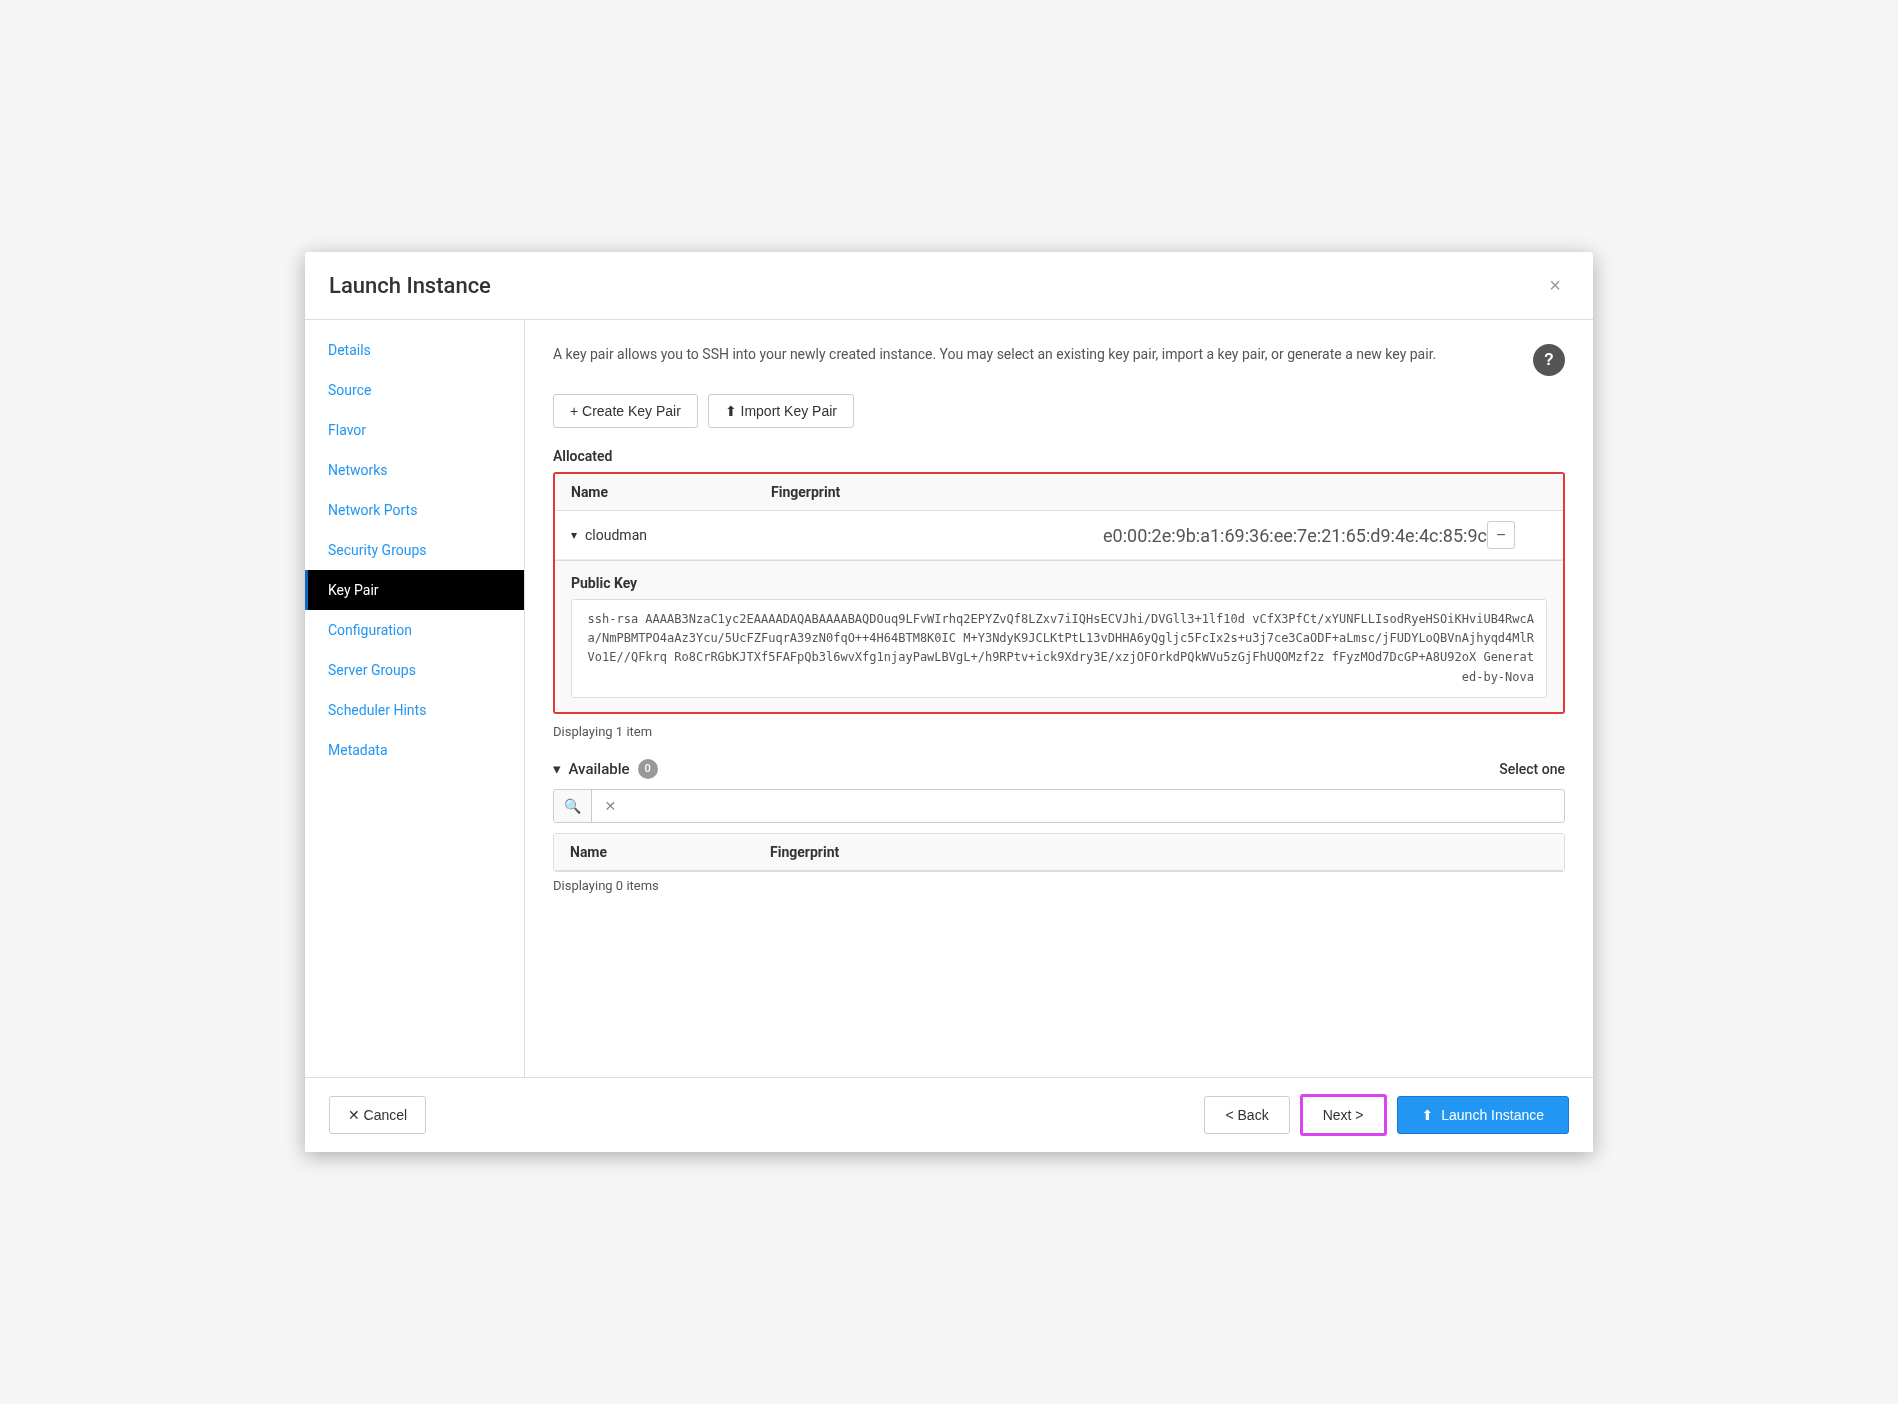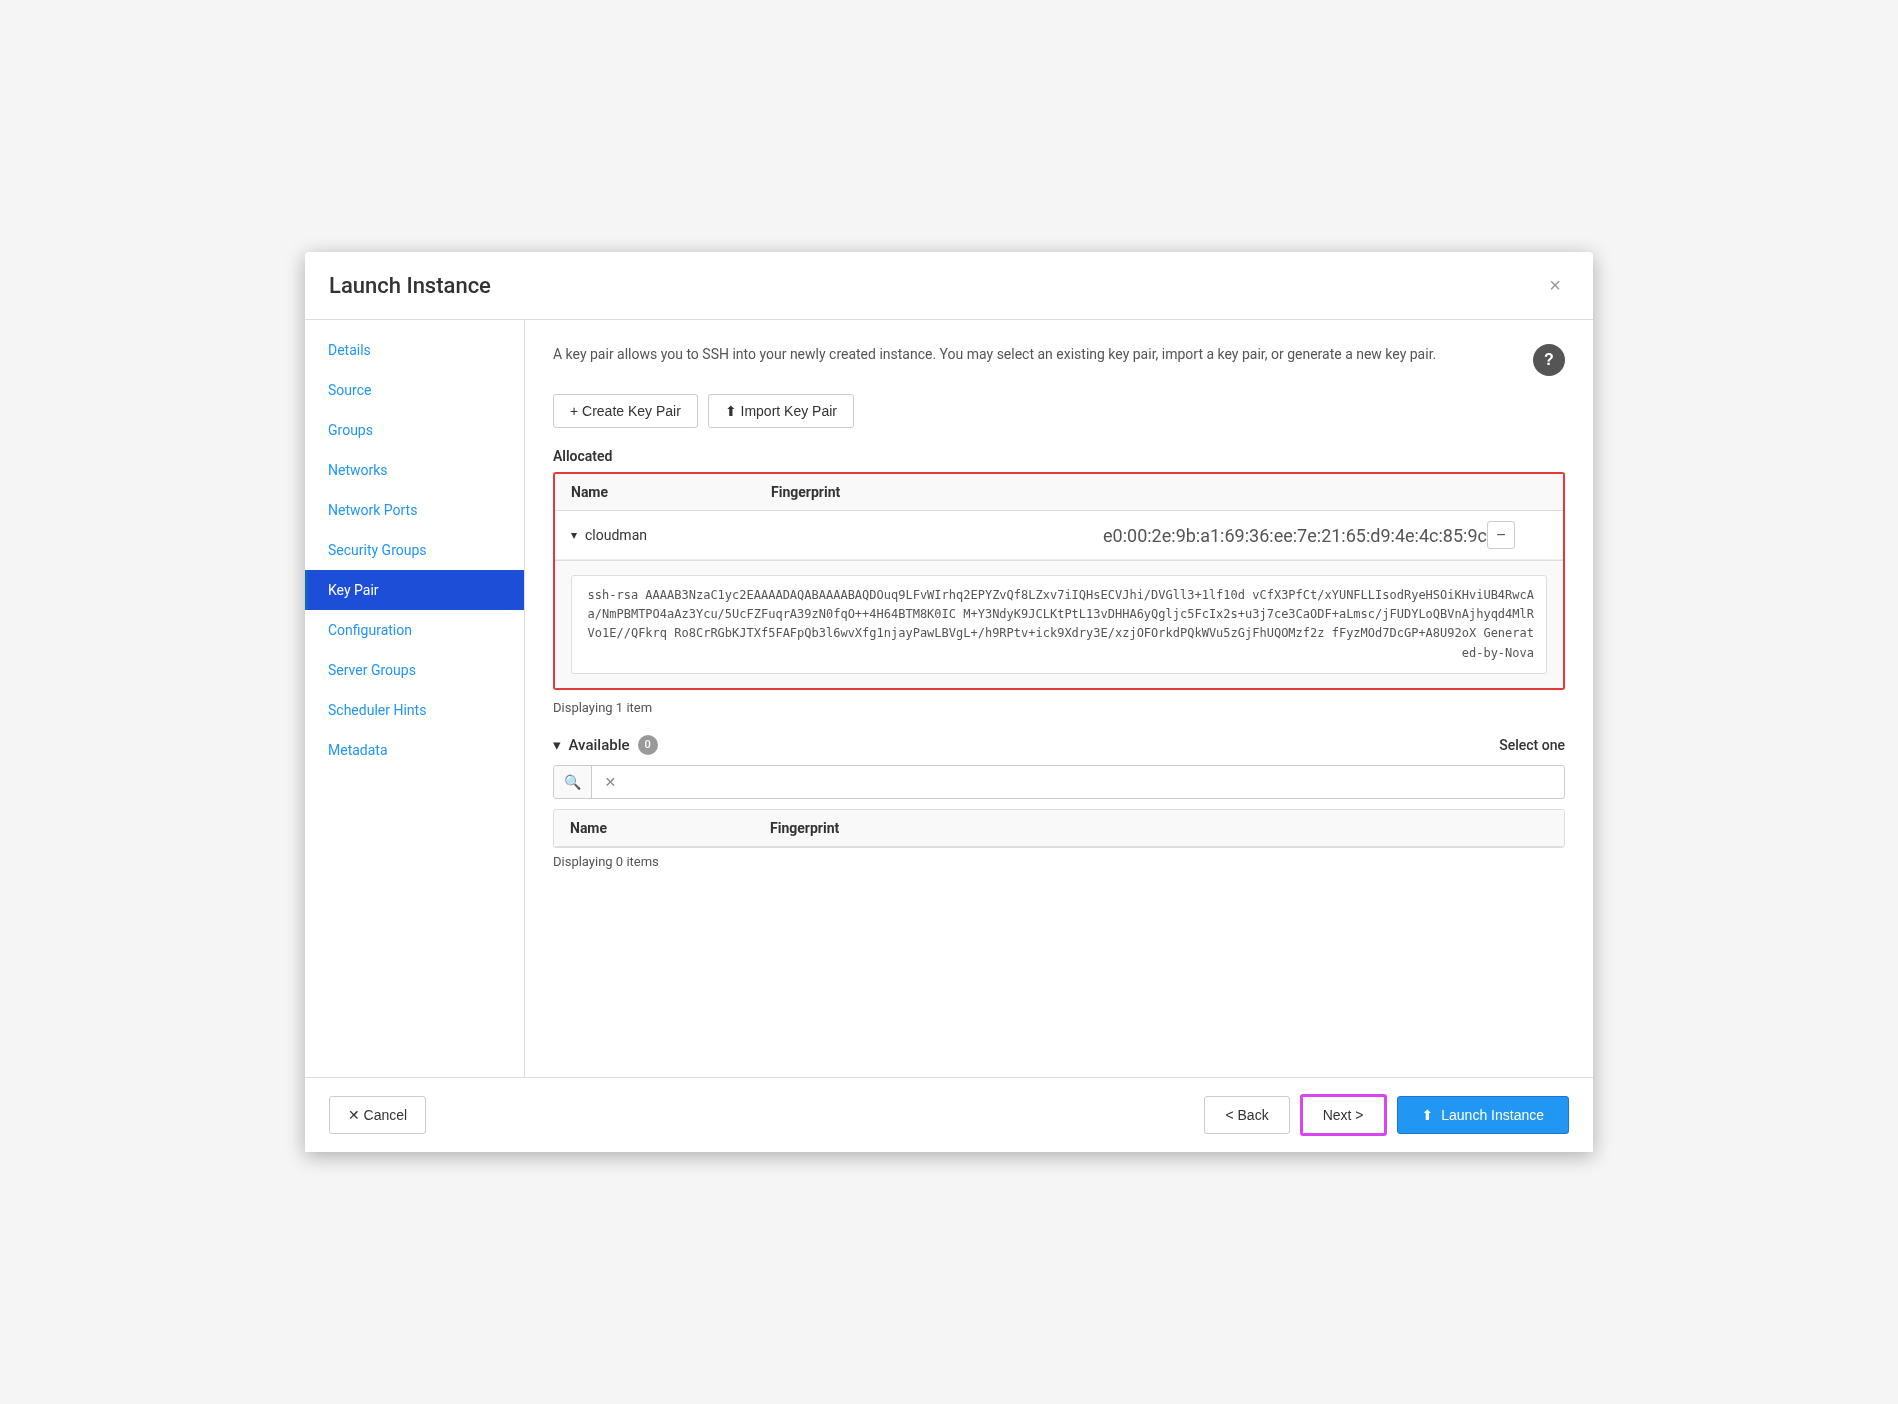--- a/index.html
+++ b/index.html
@@ -56,21 +56,21 @@
       border-right: 1px solid #ddd;
     }
     .sidebar-item {
       padding: 12px 20px;
       cursor: pointer;
       color: #2196F3;
       font-size: 14px;
       border-left: 3px solid transparent;
     }
     .sidebar-item.active {
-      background: #1d4ed8;
+      background: #000000;
       color: #fff;
       border-left: 3px solid #1565C0;
     }
     
     .main-content {
       flex: 1;
       padding: 24px 28px;
       overflow-y: auto;
     }
     .description-row {
@@ -357,21 +357,21 @@
   <div class="modal-body">
 
     <div class="sidebar">
       <div class="sidebar-item">
         <span>Details</span>
       </div>
       <div class="sidebar-item">
         <span>Source</span>
       </div>
       <div class="sidebar-item">
-        <span>Groups</span>
+        <span>Flavor</span>
       </div>
       <div class="sidebar-item">
         <span>Networks</span>
       </div>
       <div class="sidebar-item">
         <span>Network Ports</span>
       </div>
       <div class="sidebar-item">
         <span>Security Groups</span>
       </div>
@@ -418,20 +418,21 @@
             <span class="chevron-down">▾</span>
             <span>cloudman</span>
           </div>
           <div class="fingerprint">e0:00:2e:9b:a1:69:36:ee:7e:21:65:d9:4e:4c:85:9c</div>
           <div>
             <button class="minus-btn">−</button>
           </div>
         </div>
 
         <div class="public-key-section">
+          <div class="public-key-label">Public Key</div>
           <div class="public-key-text">ssh-rsa AAAAB3NzaC1yc2EAAAADAQABAAAABAQDOuq9LFvWIrhq2EPYZvQf8LZxv7iIQHsECVJhi/DVGll3+1lf10d
 vCfX3PfCt/xYUNFLLIsodRyeHSOiKHviUB4RwcAa/NmPBMTPO4aAz3Ycu/5UcFZFuqrA39zN0fqO++4H64BTM8K0IC
 M+Y3NdyK9JCLKtPtL13vDHHA6yQgljc5FcIx2s+u3j7ce3CaODF+aLmsc/jFUDYLoQBVnAjhyqd4MlRVo1E//QFkrq
 Ro8CrRGbKJTXf5FAFpQb3l6wvXfg1njayPawLBVgL+/h9RPtv+ick9Xdry3E/xzjOFOrkdPQkWVu5zGjFhUQOMzf2z
 fFyzMOd7DcGP+A8U92oX Generated-by-Nova</div>
         </div>
       </div>
 
       <div class="displaying-text">Displaying 1 item</div>
 

